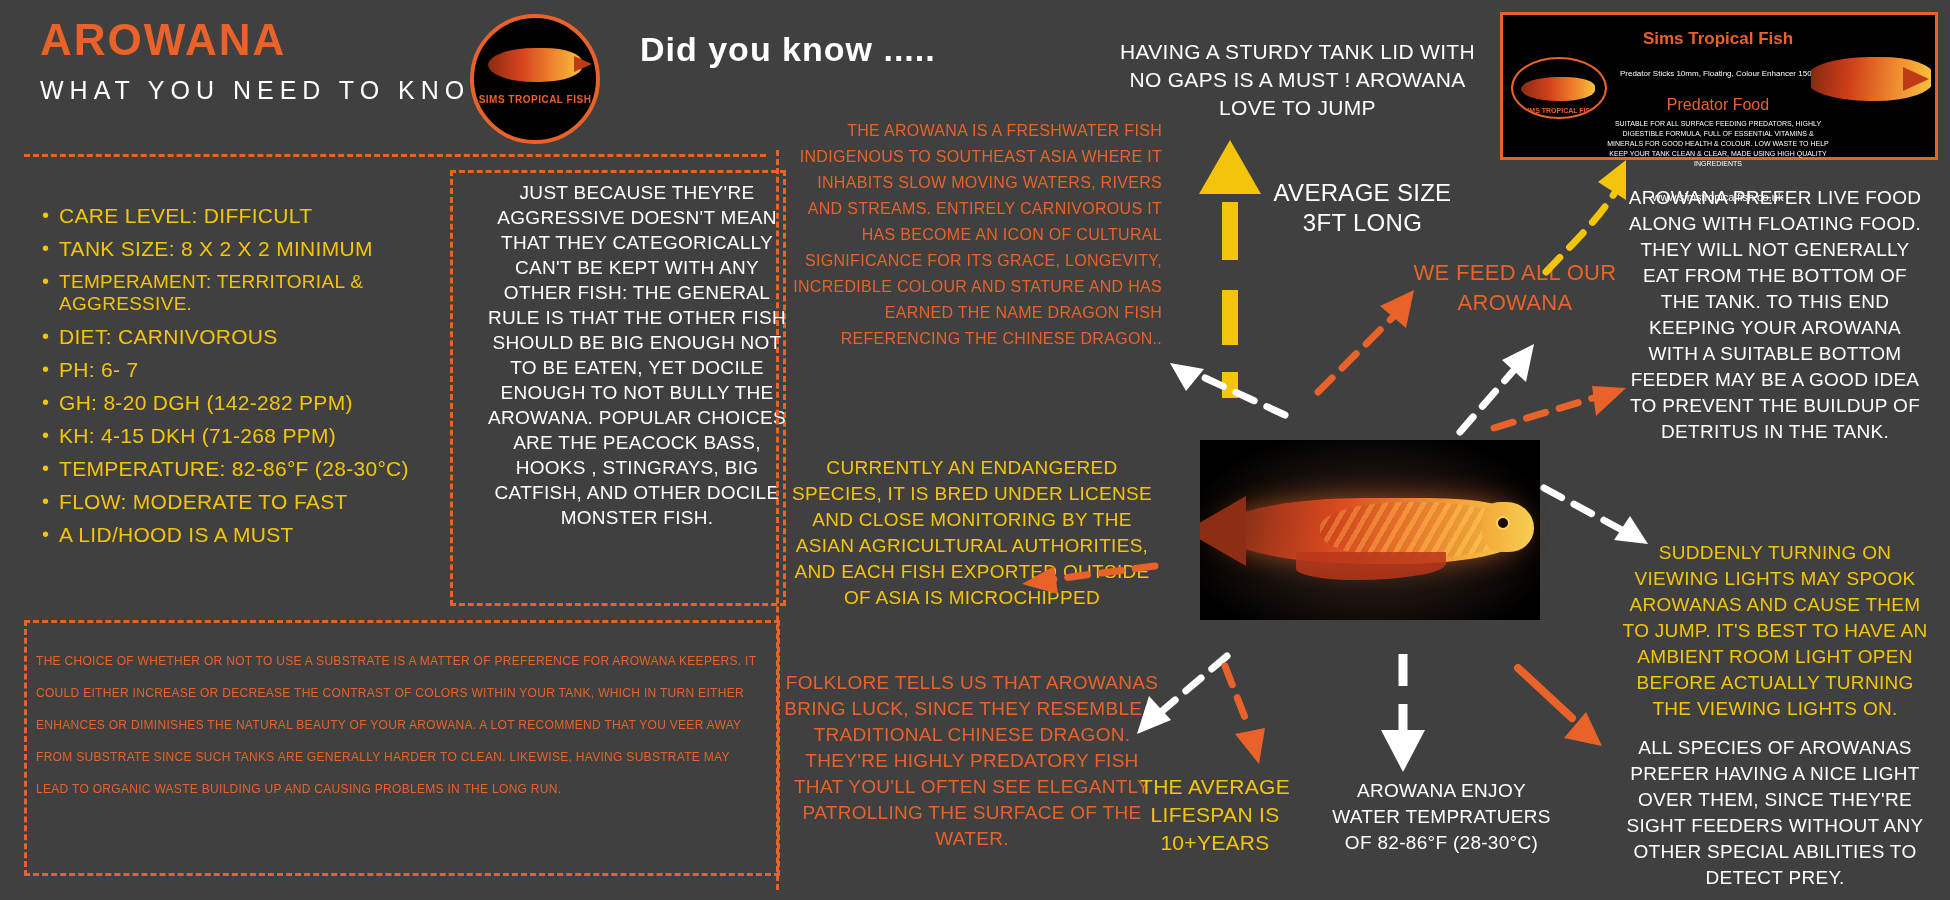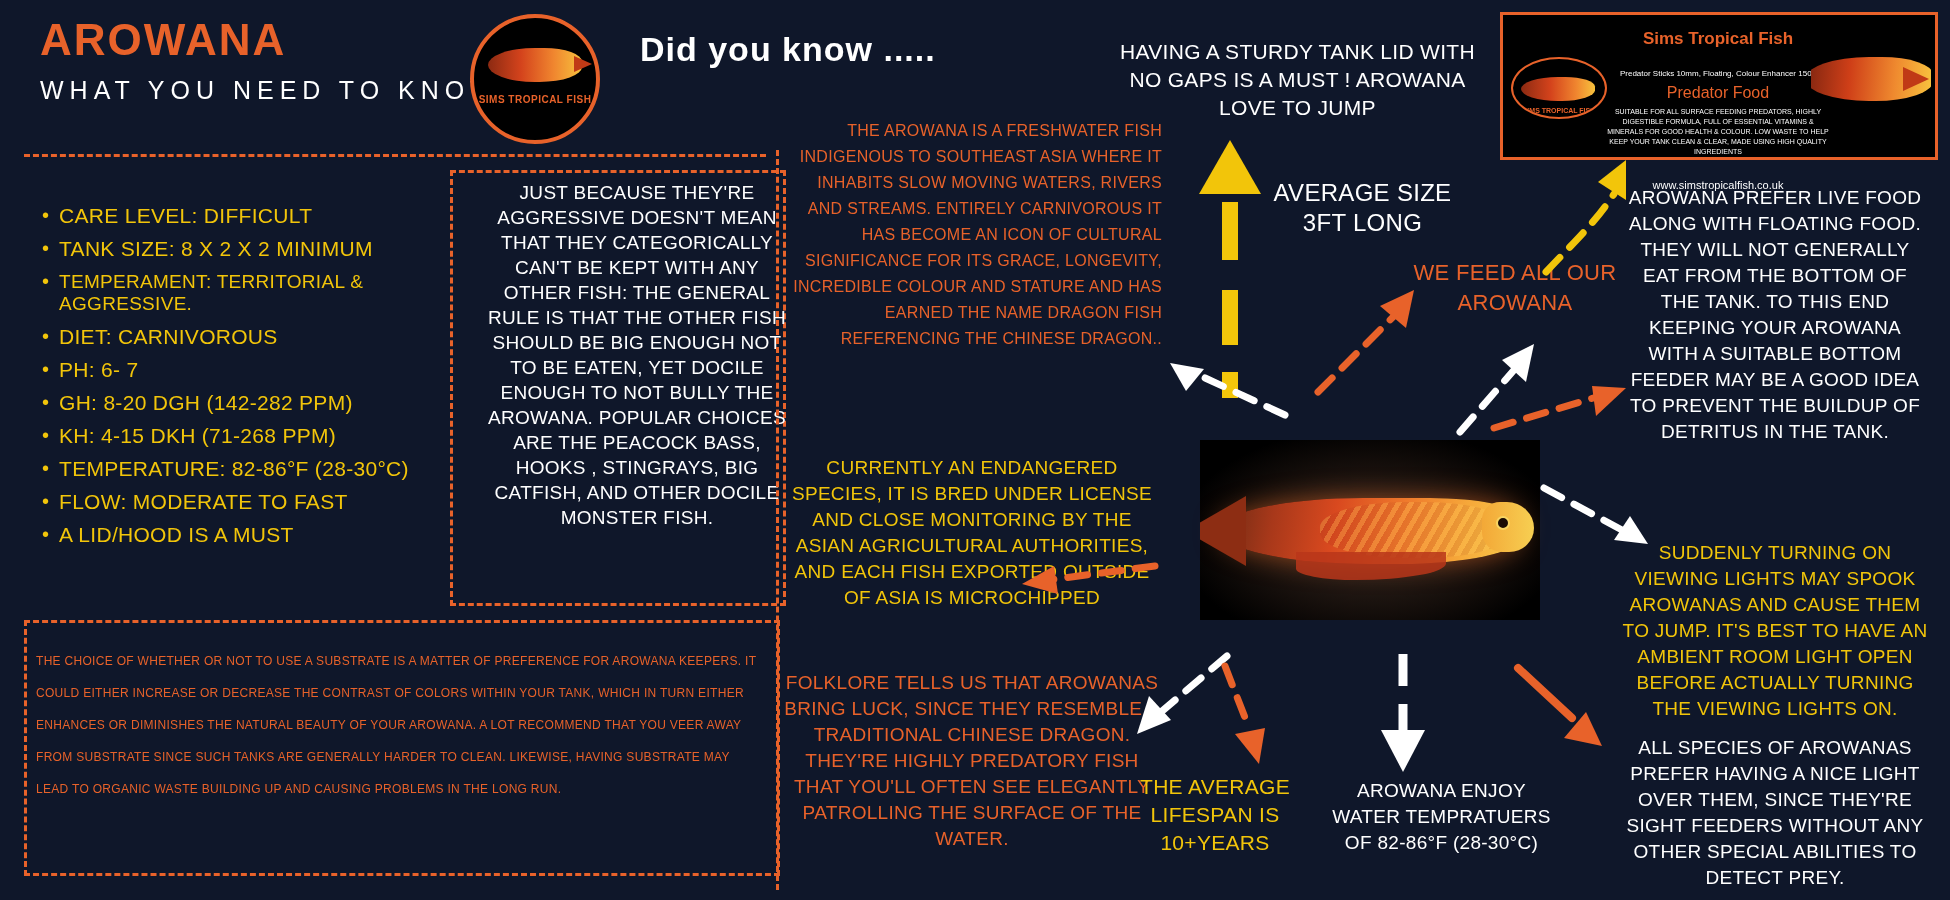--- a/index.html
+++ b/index.html
@@ -1,17 +1,17 @@
 <!DOCTYPE html>
 <html><head>
 <meta charset="utf-8">
 <style>
   html,body{margin:0;padding:0;background:#000;}
   body{width:1950px;height:900px;overflow:hidden;font-family:"Liberation Sans",sans-serif;}
-  .page{position:relative;width:1950px;height:900px;background:#0f172a;color:#fff;}
+  .page{position:relative;width:1950px;height:900px;background:#404040;color:#fff;}
 
   
   .cond{font-stretch:condensed;letter-spacing:.3px;}
 
   
   #title-block{position:absolute;left:40px;top:18px;}
   #main-title{font-size:44px;font-weight:bold;color:#e8622a;letter-spacing:2px;line-height:1;}
   #sub-title{font-size:25px;color:#ffffff;letter-spacing:6px;margin-top:14px;}
 
   
@@ -79,21 +79,21 @@
     background:linear-gradient(90deg,#8c2a12,#d4431c 40%,#f0862f 75%,#f7c23d);}
   #pc-fish-left .cap{position:absolute;left:0;right:0;bottom:3px;text-align:center;font-size:7px;color:#e8622a;font-weight:bold;}
   #pc-fish-right{position:absolute;right:4px;top:16px;width:120px;height:112px;overflow:hidden;}
   #pc-fish-right .b{position:absolute;left:-6px;top:26px;width:128px;height:44px;border-radius:50% 40% 45% 50%;
     background:linear-gradient(95deg,#7c2410,#cf3f18 35%,#ef8a2f 70%,#f8c63f);}
   #pc-fish-right .t{position:absolute;right:2px;top:36px;width:26px;height:24px;background:#c03a16;
     clip-path:polygon(0 0,100% 50%,0 100%);}
   #pc-text{position:absolute;left:104px;top:14px;width:222px;text-align:center;}
   #pc-brand{font-size:17px;color:#e8622a;font-weight:bold;}
   #pc-desc{font-size:8px;color:#ffffff;margin-top:19px;line-height:11px;}
-  #pc-prod{font-size:16px;color:#e8622a;margin-top:5px;}
+  #pc-prod{font-size:16px;color:#e8622a;margin-top:17px;}
   #pc-small{font-size:7px;color:#ffffff;margin-top:5px;line-height:10px;}
   #pc-url{font-size:11px;color:#ffffff;margin-top:22px;}
 
   
   #fish-photo{position:absolute;left:1200px;top:440px;width:340px;height:180px;}
   #fish-photo .glowbg{position:absolute;left:0;top:0;width:340px;height:180px;
     background:radial-gradient(ellipse at 50% 55%, #3a2a22 0%, #130d0a 55%, #000 80%);}
   #fish-photo .bodyf{position:absolute;left:20px;top:58px;width:300px;height:66px;
     border-radius:48% 30% 40% 50%;
     background:linear-gradient(100deg,#6b2a14 0%,#a8381a 18%,#d9491f 38%,#ef7a2c 60%,#f6a83a 80%,#f8cc4b 100%);

